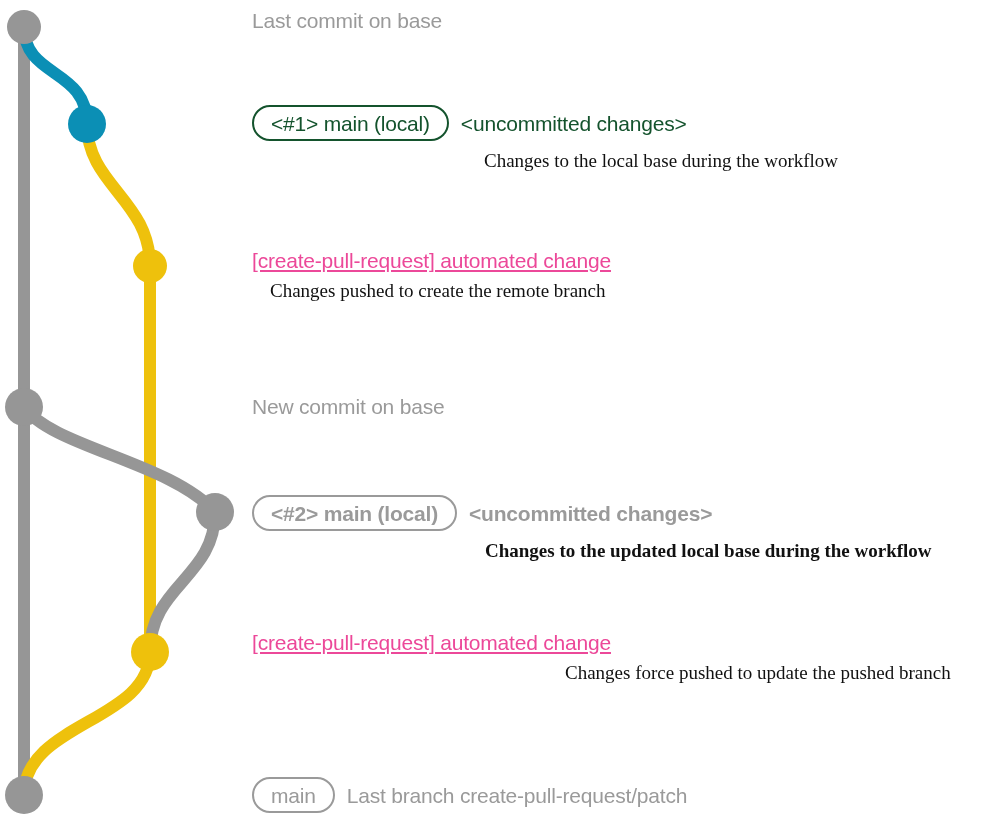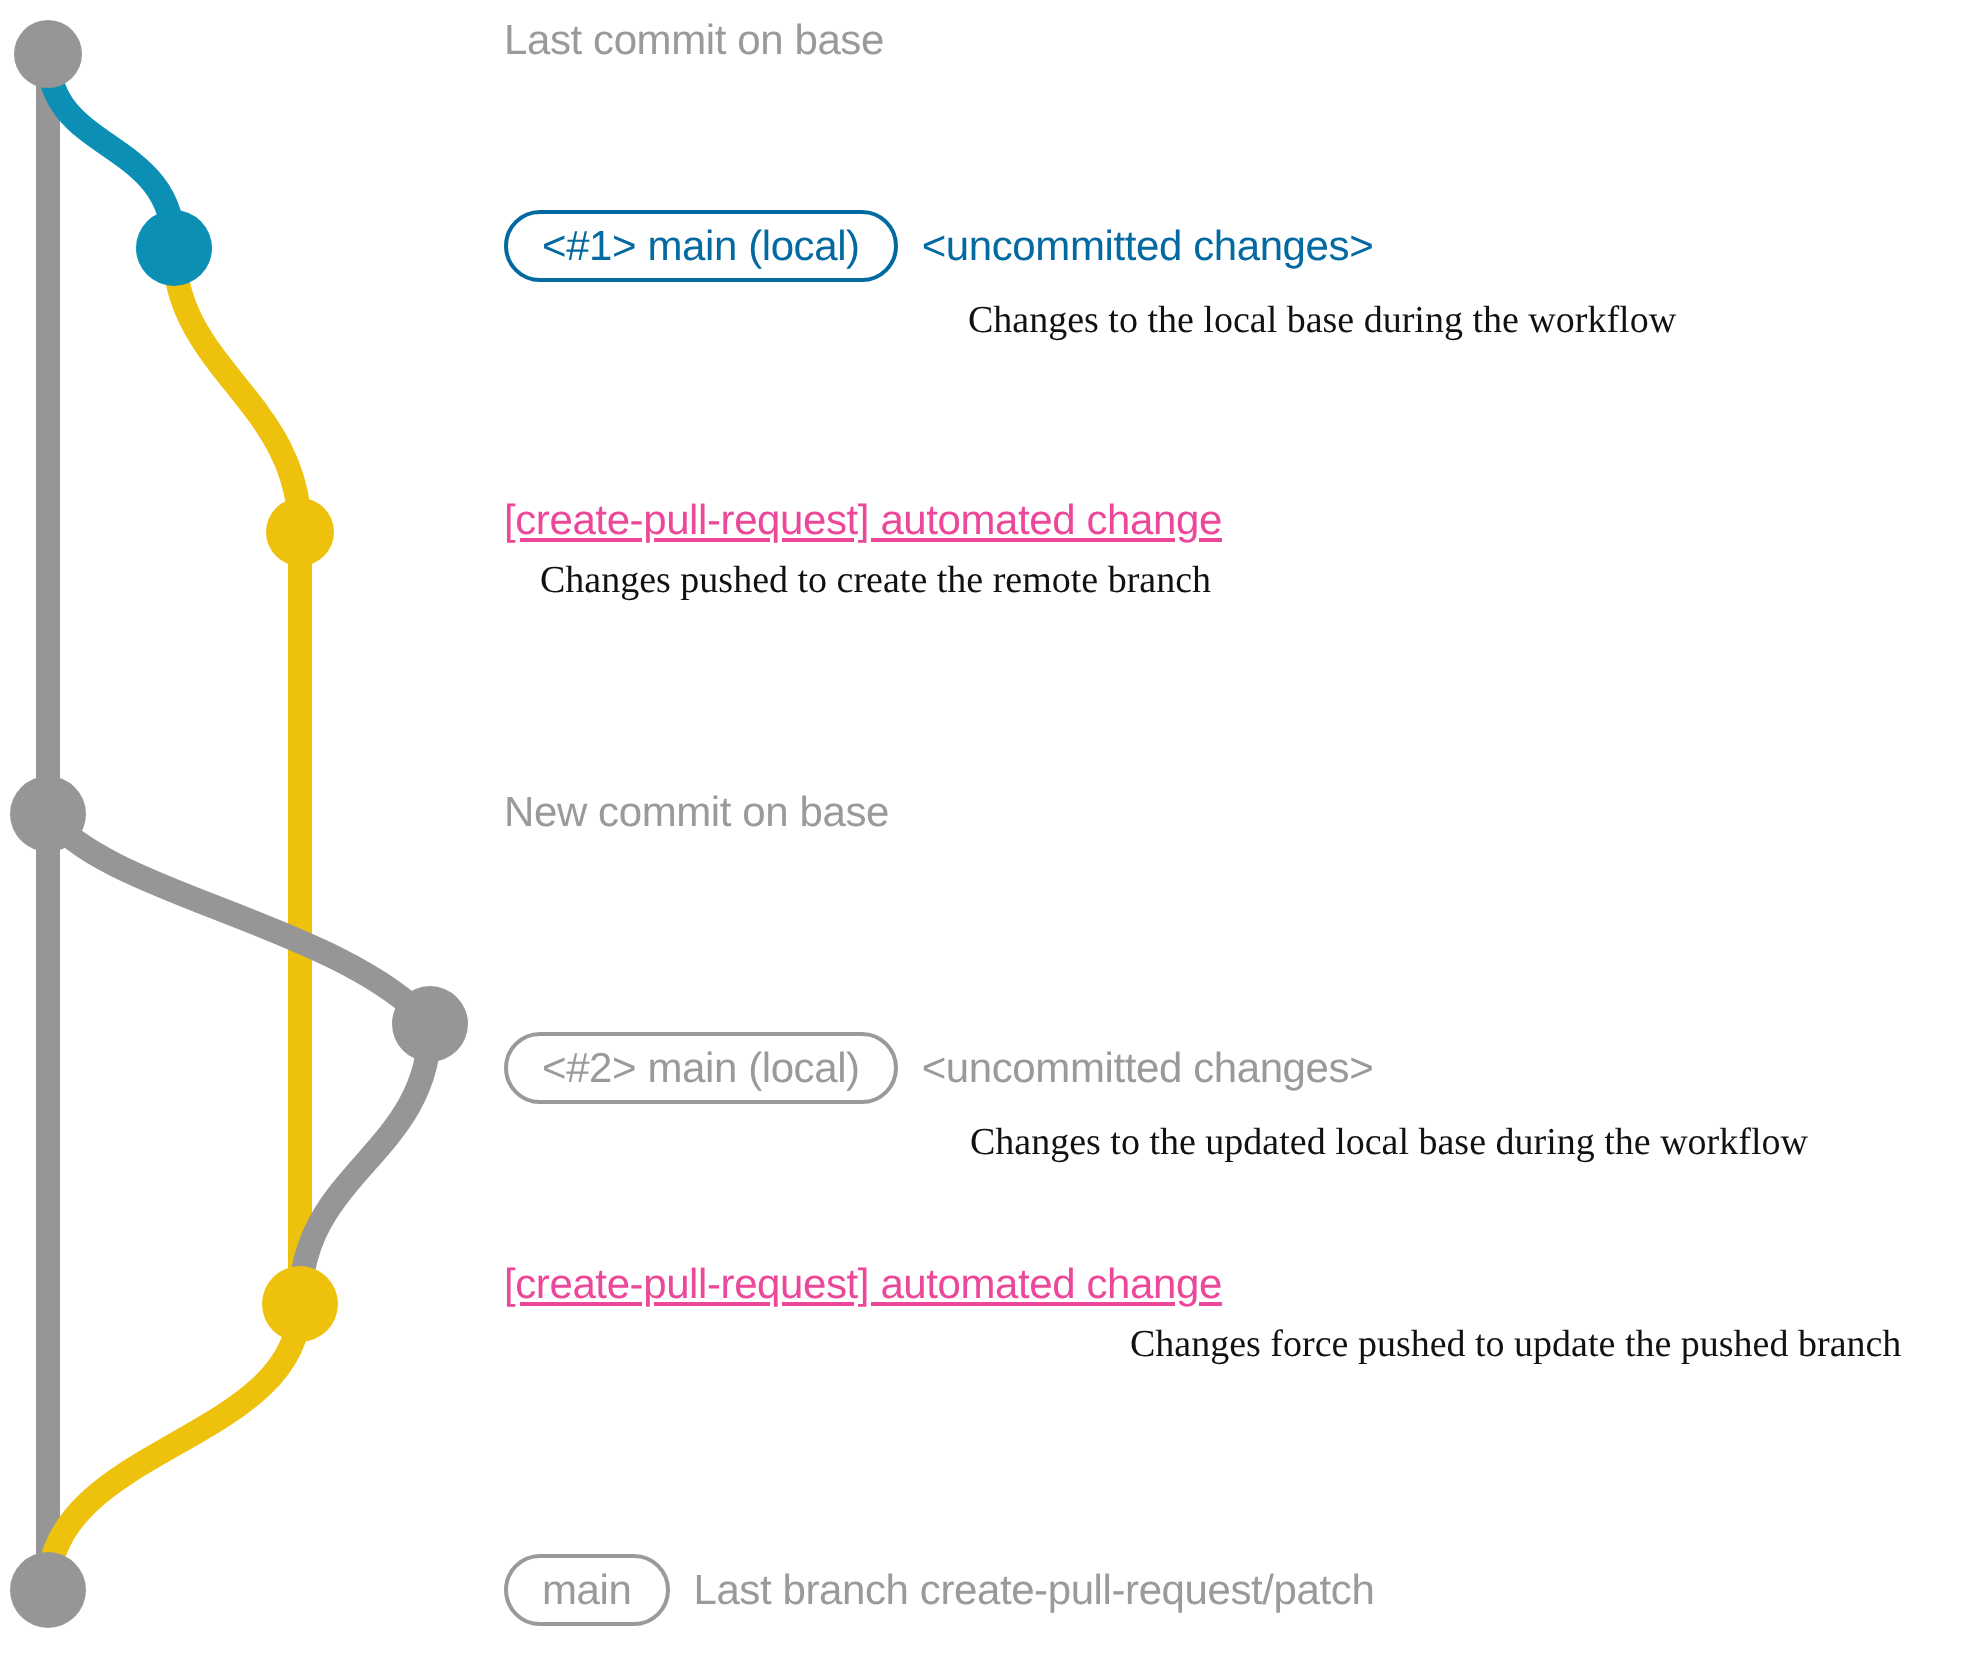--- a/index.html
+++ b/index.html
@@ -77,29 +77,29 @@
   .desc {
     font-family: "Liberation Serif", "DejaVu Serif", serif;
     font-size: 19px;
     line-height: 1.15;
     color: #111111;
     white-space: nowrap;
     margin-top: 9px;
   }
 
   
-  .c-teal   { color: #0369a1; }
+  .c-teal   { color: #14532d; }
   .c-yellow { color: #ec4899; text-decoration: underline; }
   .c-gray   { color: #9a9a9a; }
 
   .row-1 { top: 10px; }
   .row-2 { top: 105px; }
   .row-3 { top: 250px; }
   .row-4 { top: 396px; }
-  .row-5 { top: 516px; }
+  .row-5 { top: 495px; font-weight: bold; }
   .row-6 { top: 632px; }
   .row-7 { top: 777px; }
 
   
   .desc-indent-1 { padding-left: 232px; }
   .desc-indent-2 { padding-left: 18px; }
   .desc-indent-3 { padding-left: 233px; }
   .desc-indent-4 { padding-left: 313px; }
 </style>
 </head>

